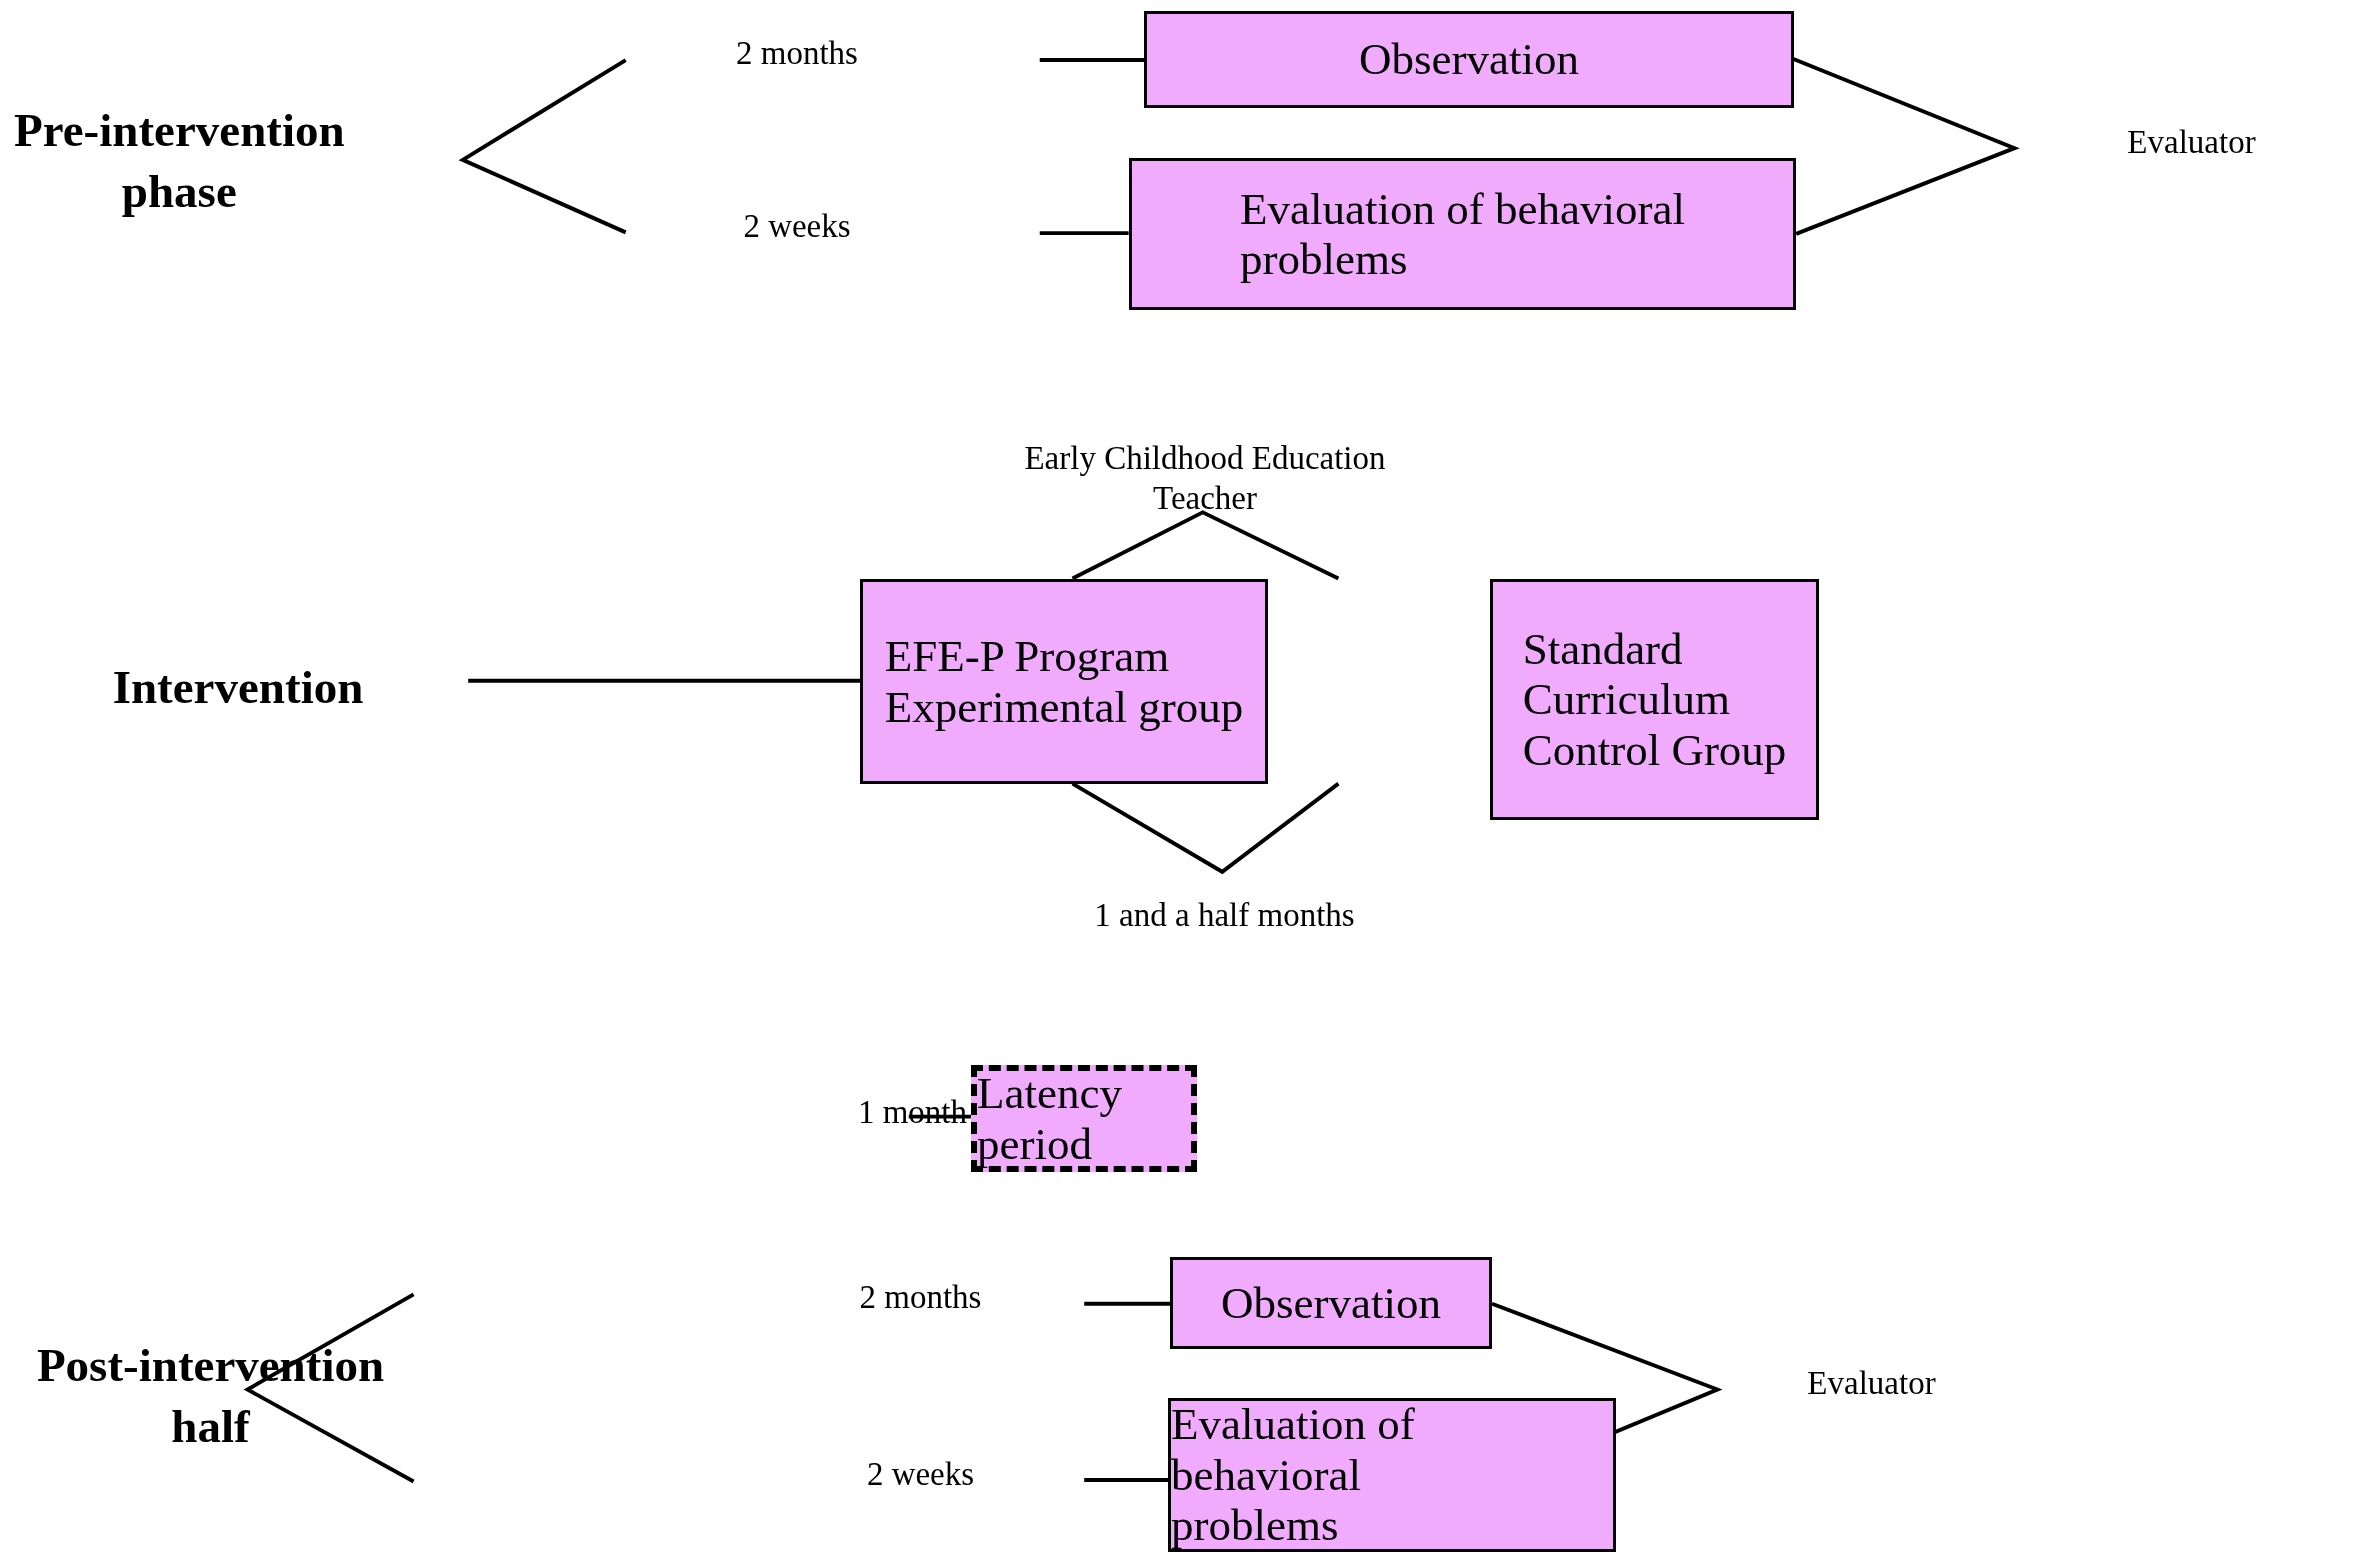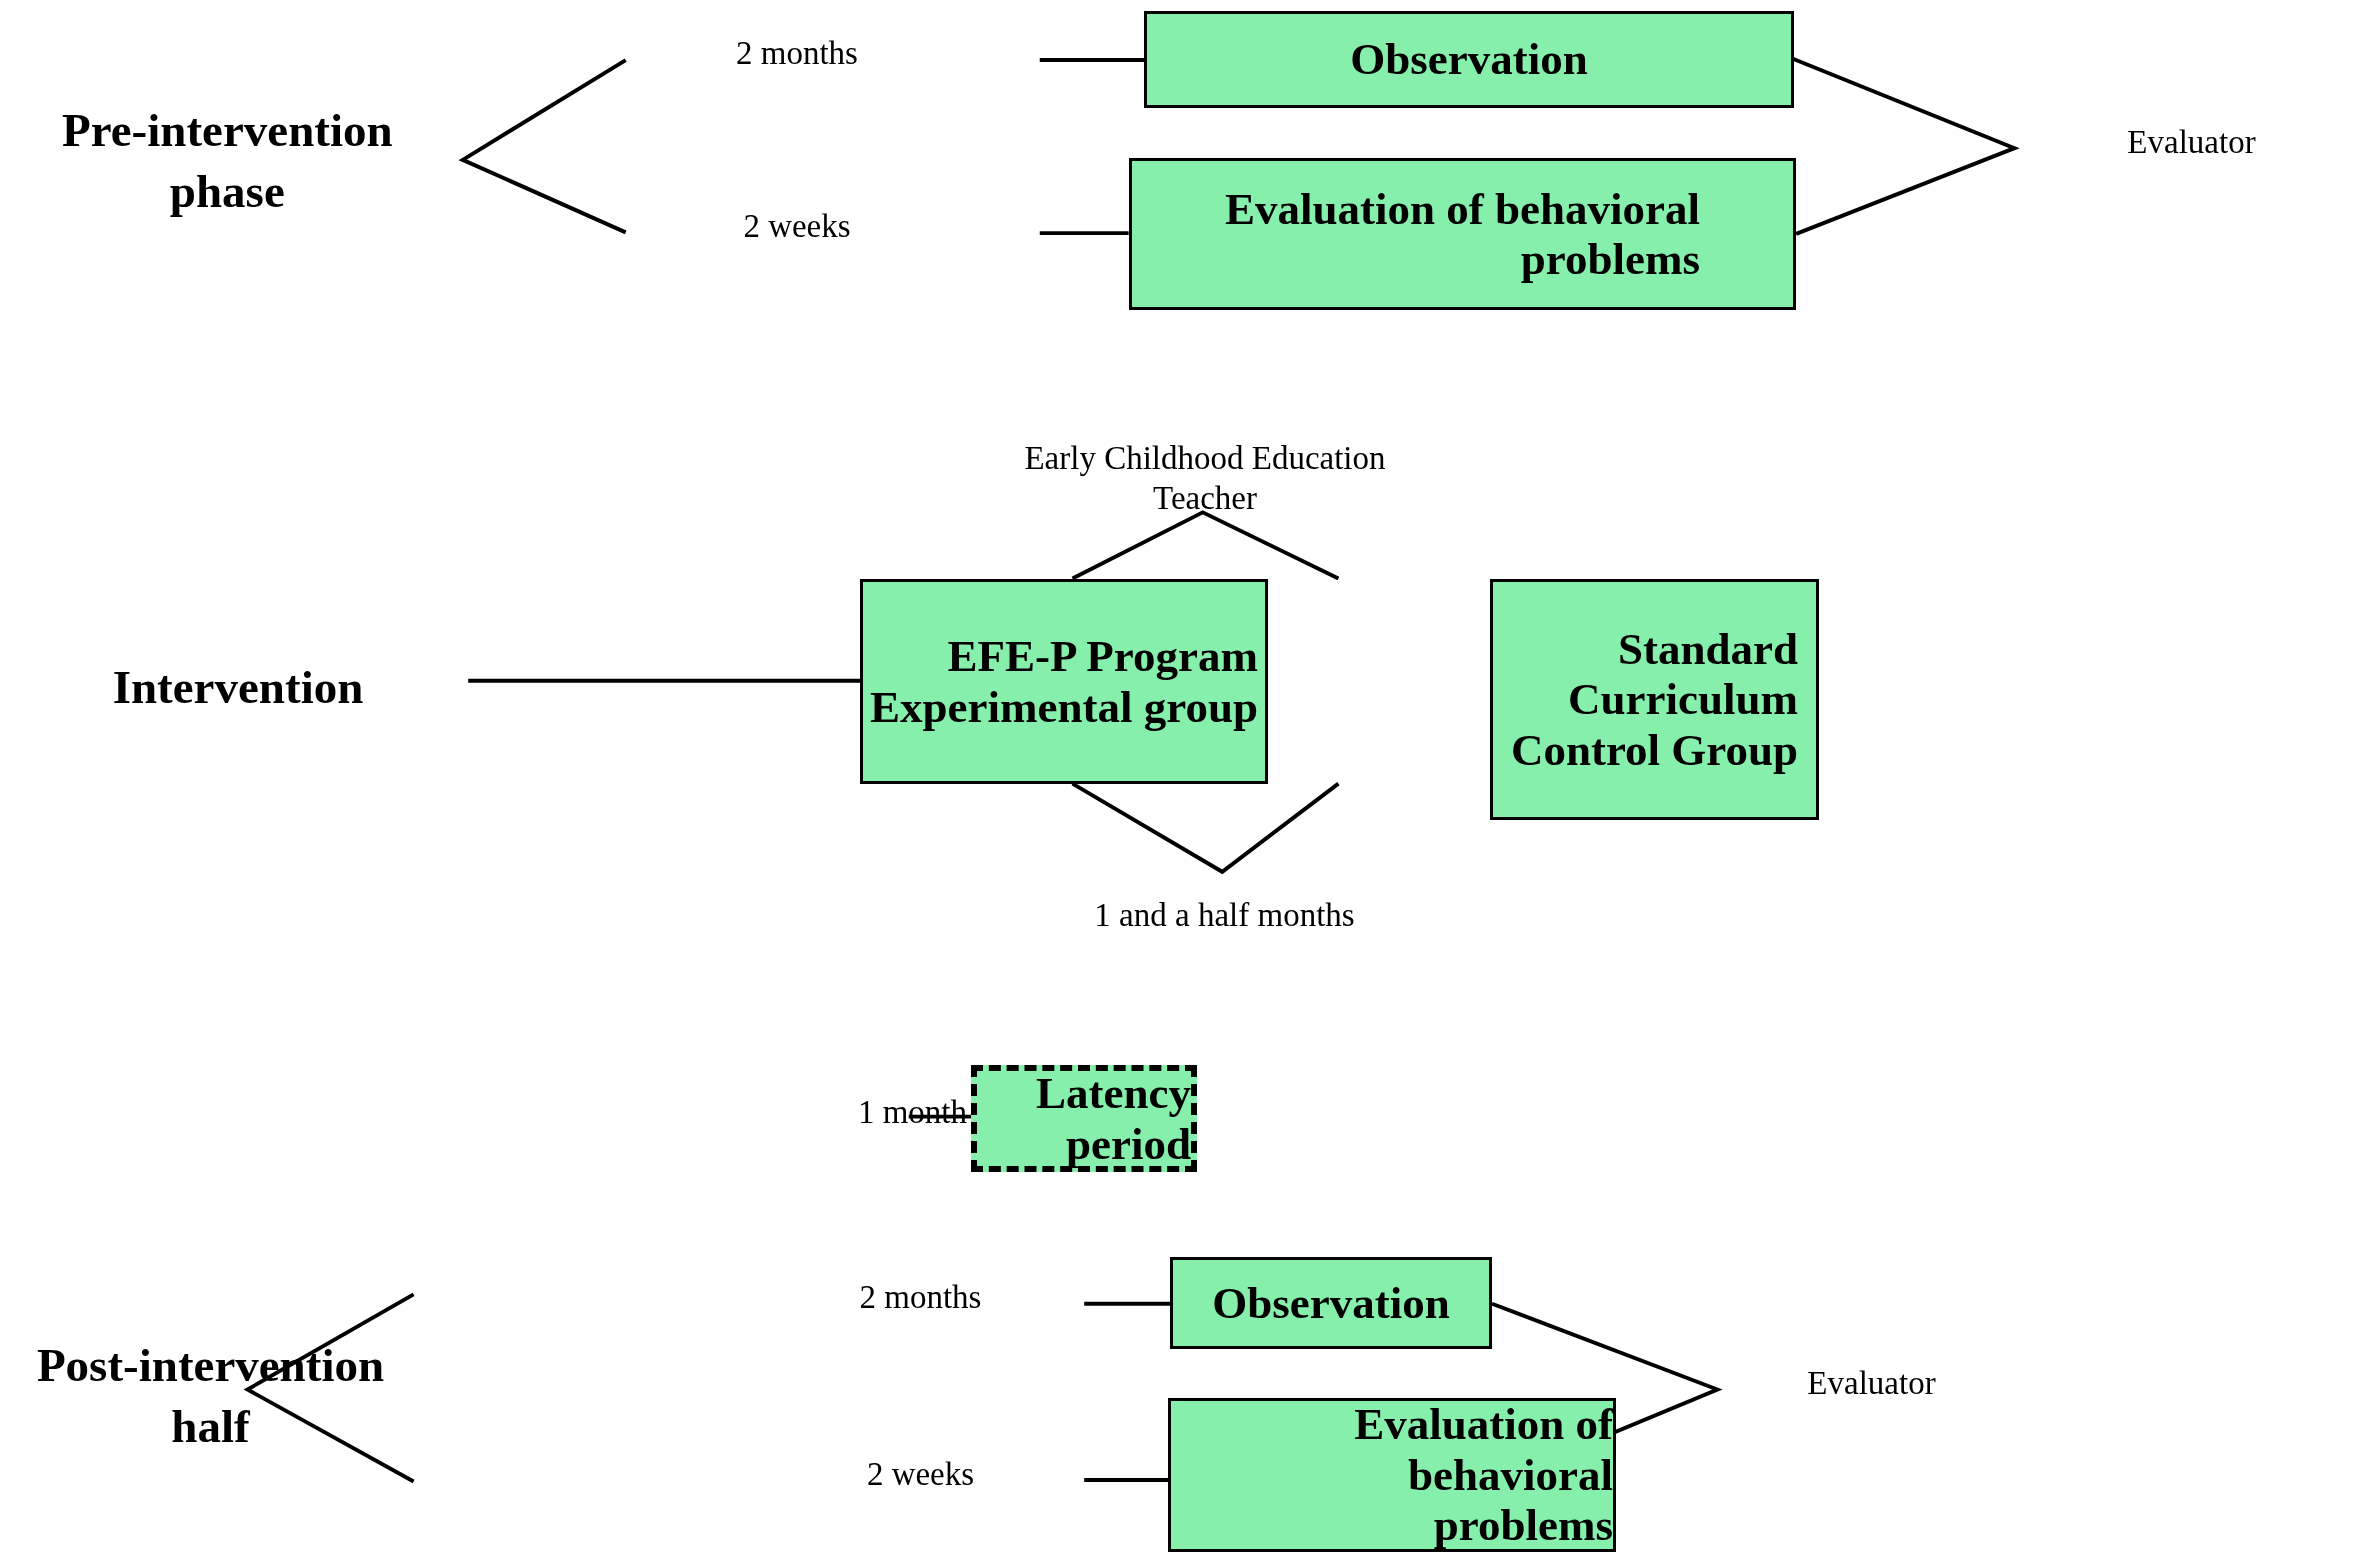--- a/index.html
+++ b/index.html
@@ -22,29 +22,28 @@
     top: 0;
     width: 2354px;
     height: 1565px;
     pointer-events: none;
   }
   
   .box {
     position: absolute;
     box-sizing: border-box;
     border: 3.9px solid #000000;
-    background: #86efac;
+    background: #f0abfc;
     display: flex;
     align-items: center;
     justify-content: center;
-    text-align: right;
+    text-align: left;
     line-height: 1.12;
     font-size: 45px;
     white-space: pre-line;
-    font-weight: bold;
   }
   .box.dashed {
     border: 6.2px dashed #000000;
     font-size: 45px;
   }
   
   .txt {
     position: absolute;
     white-space: pre-line;
     text-align: center;
@@ -79,21 +78,21 @@
     <path d="M 1375 1005 L 1567 1118 L 1716 1005" fill="none" stroke="#000" stroke-width="5"></path>
 
     <line x1="1165" y1="1432" x2="1248" y2="1432" stroke="#000" stroke-width="5"></line>
 
     <path d="M 530 1660 L 317 1782 L 530 1900" fill="none" stroke="#000" stroke-width="5"></path>
     <line x1="1390" y1="1672" x2="1500" y2="1672" stroke="#000" stroke-width="5"></line>
     <line x1="1390" y1="1898" x2="1498" y2="1898" stroke="#000" stroke-width="5"></line>
     <path d="M 1913 1672 L 2202 1782 L 1918 1900" fill="none" stroke="#000" stroke-width="5"></path>
   </svg>
 
-  <div class="txt phase-label" style="left:7.8px; top:100px; width:343px;margin-left:48px;">Pre-intervention
+  <div class="txt phase-label" style="left:7.8px; top:100px; width:343px;">Pre-intervention
 phase</div>
 
   <div class="txt" style="left:672px; top:33px; width:250px;">2 months</div>
 
   <div class="txt" style="left:672px; top:206px; width:250px;">2 weeks</div>
 
   <div class="box" style="left:1144px; top:11px; width:650px; height:97px;">Observation</div>
 
   <div class="box" style="left:1129px; top:158px; width:667px; height:152px;">Evaluation of behavioral
 problems</div>

